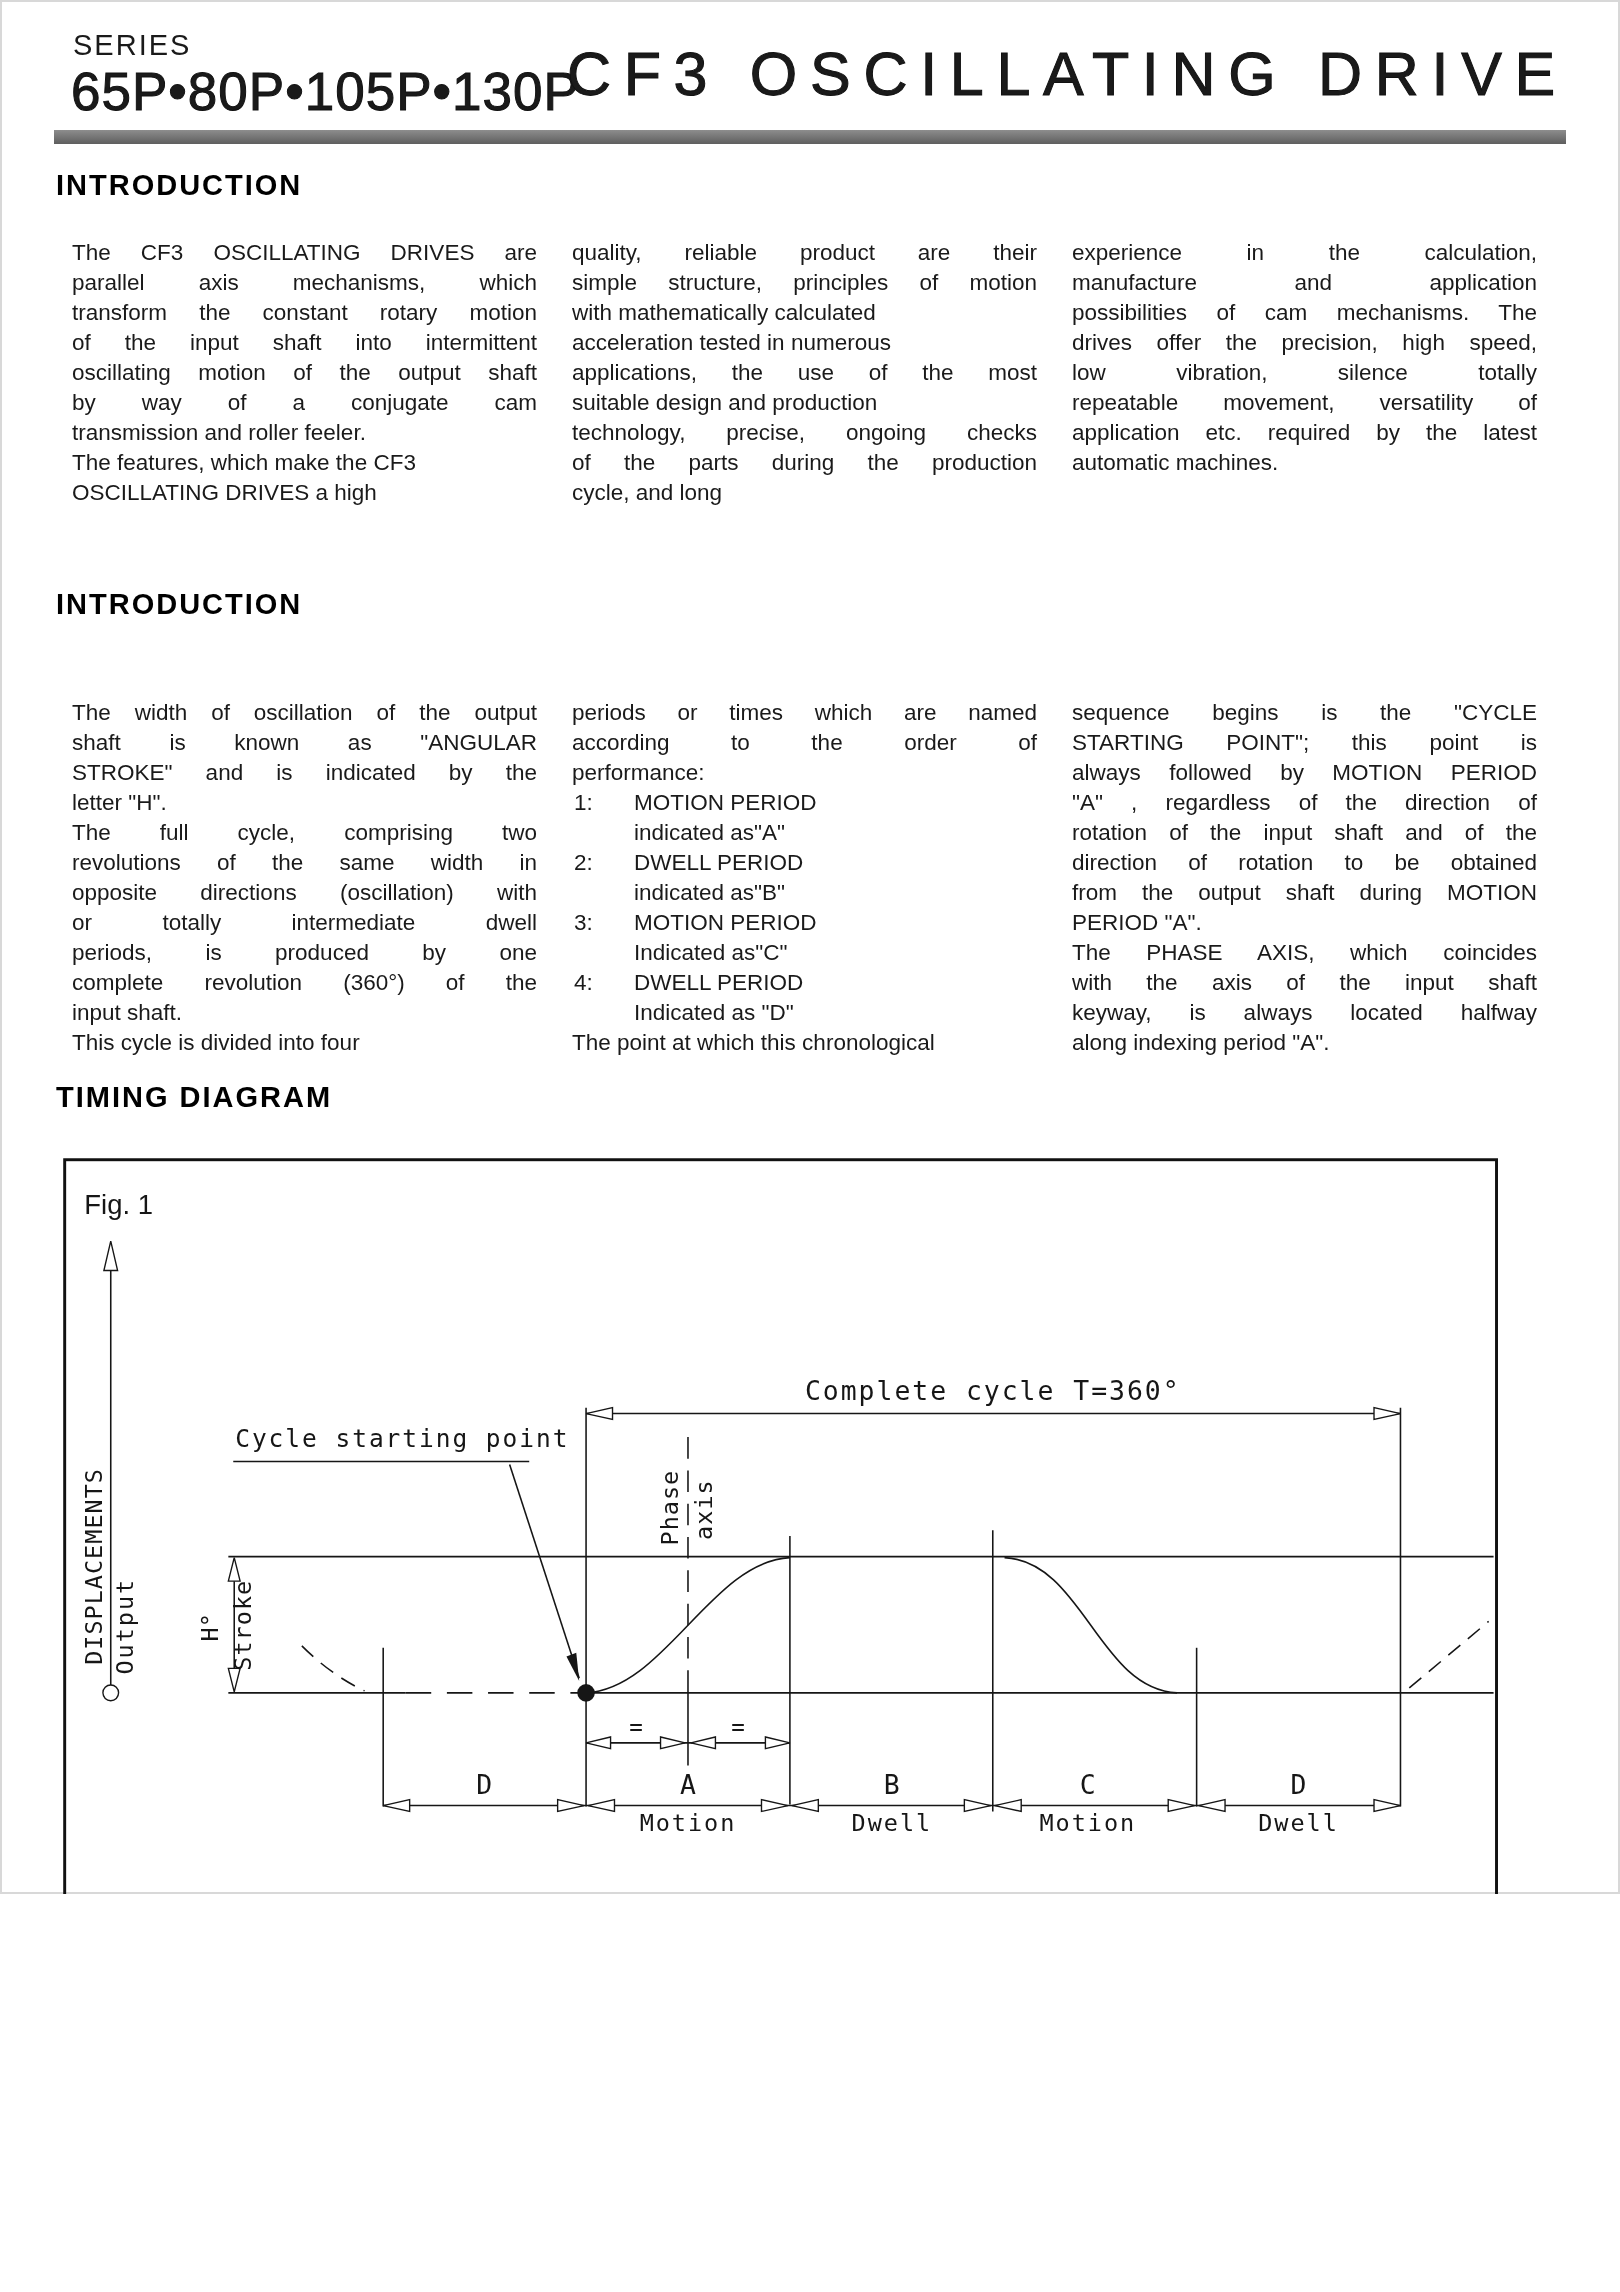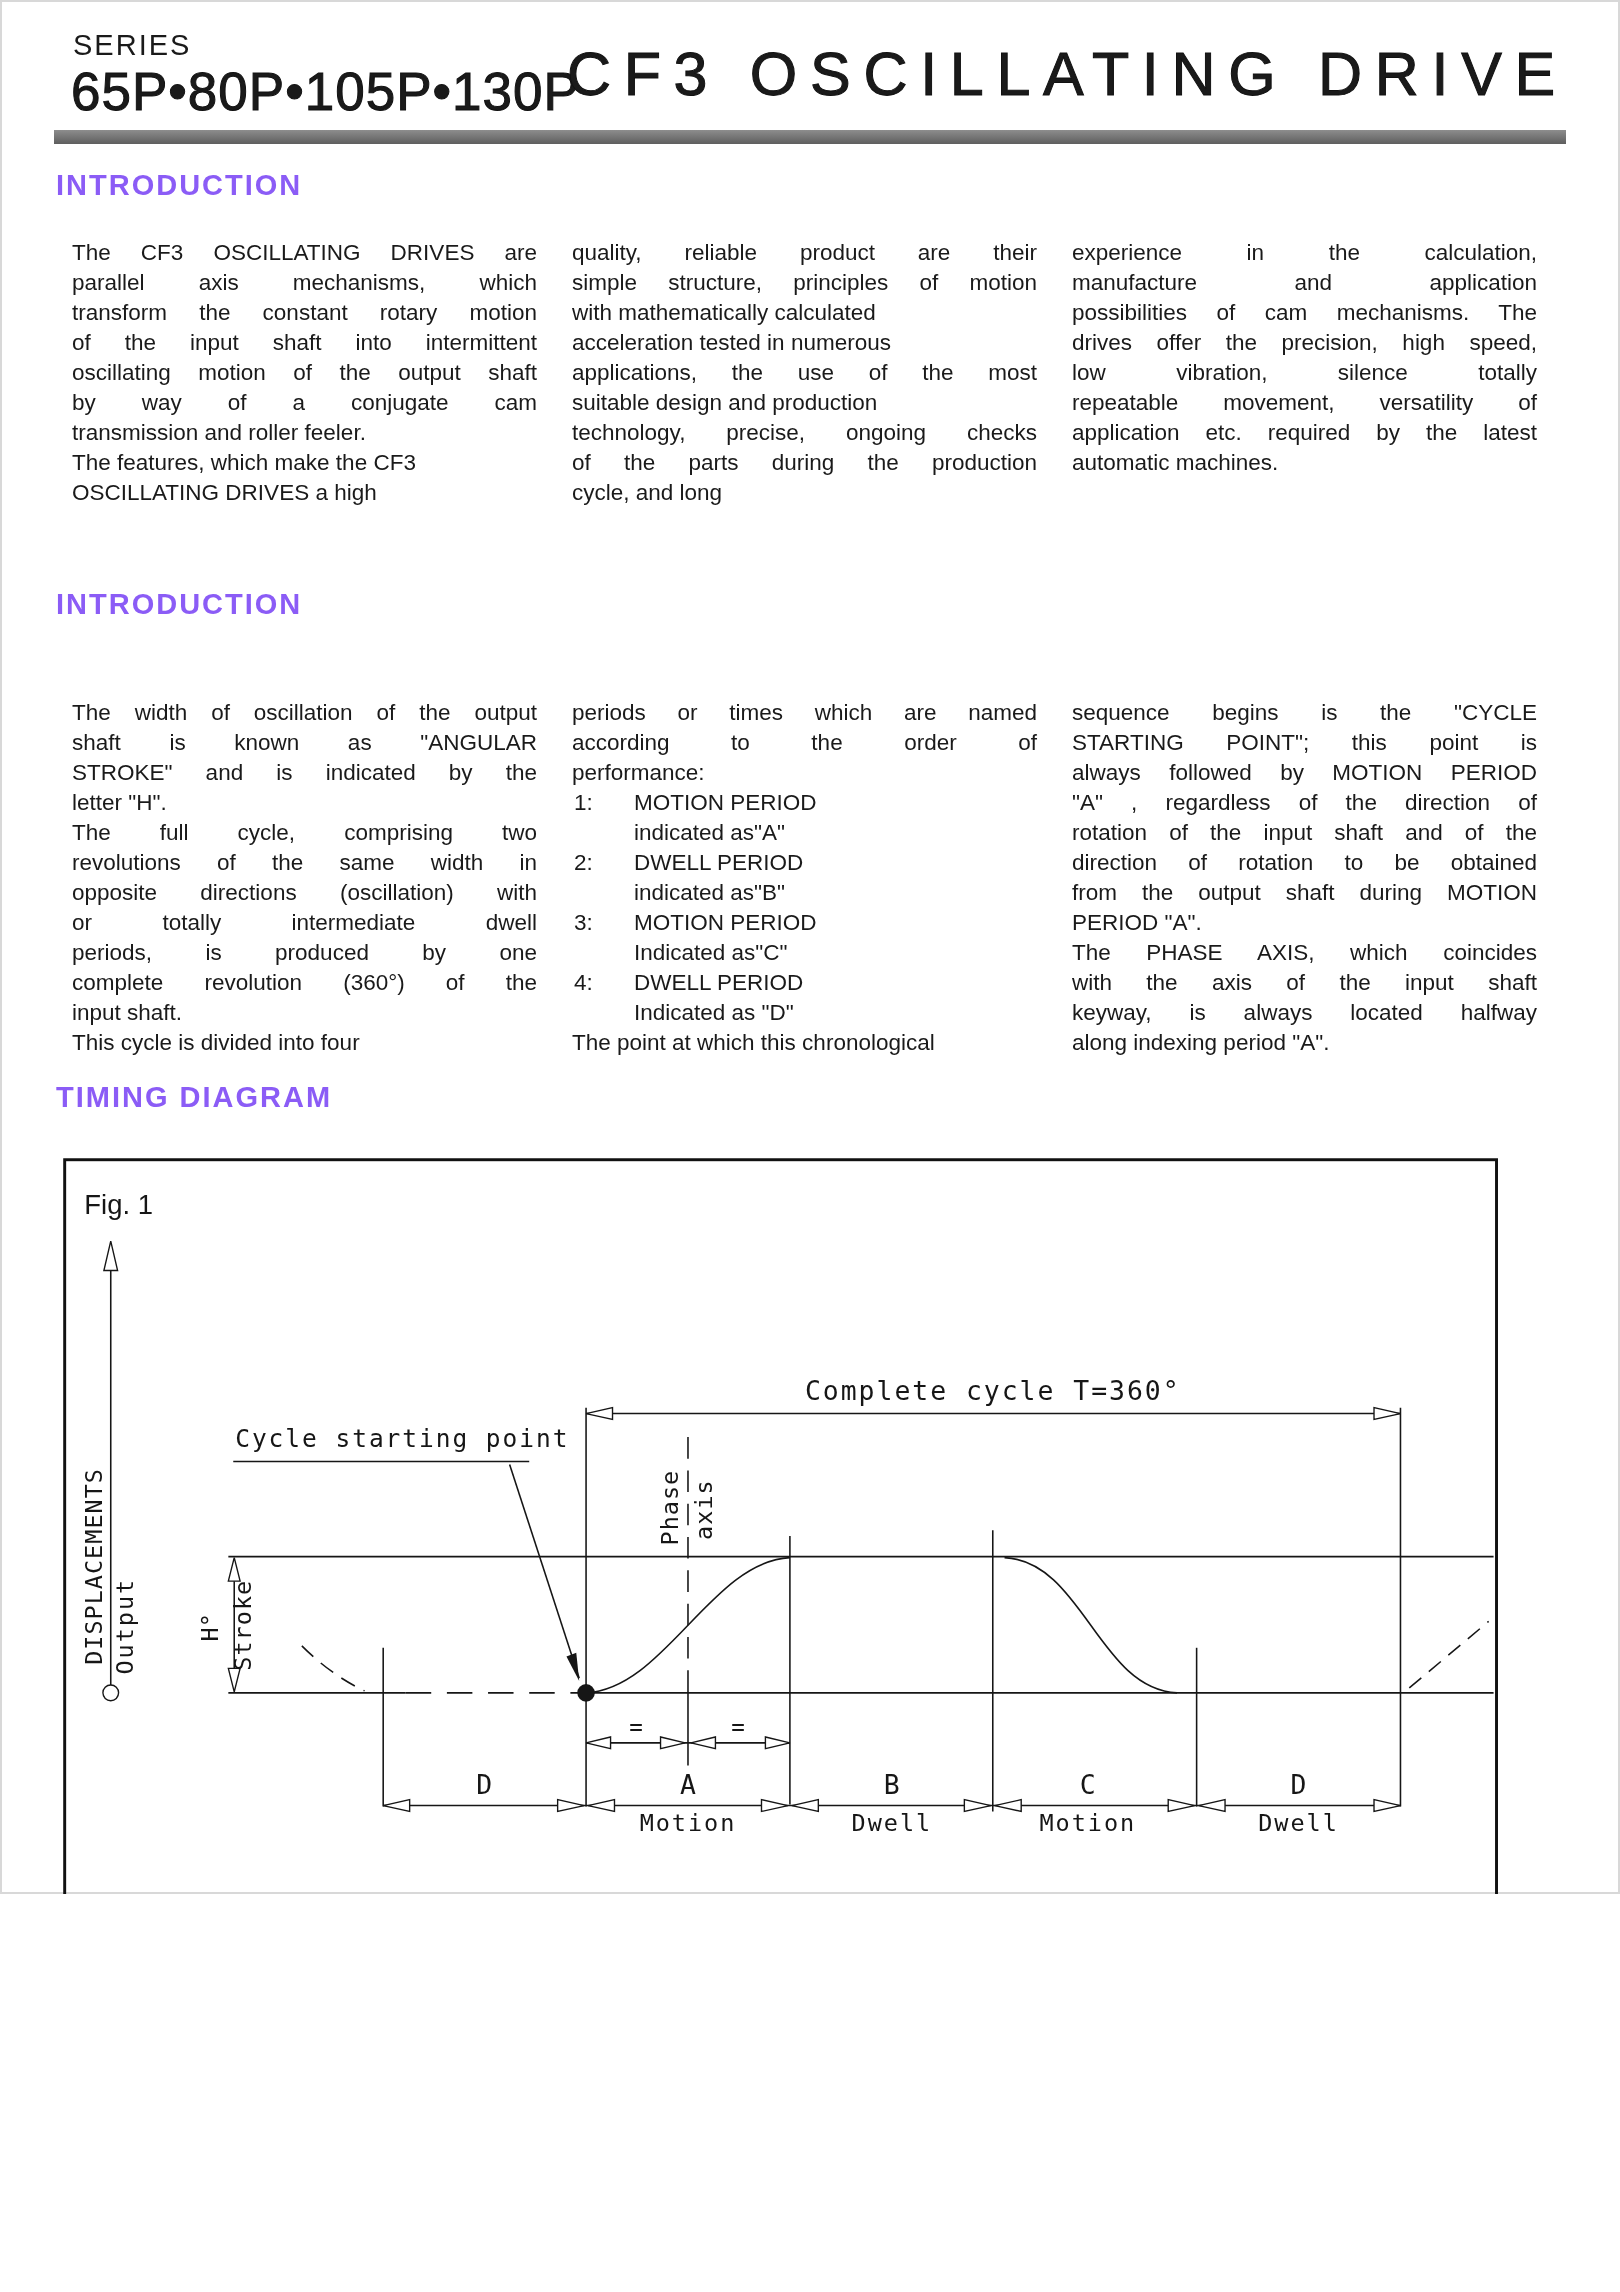--- a/index.html
+++ b/index.html
@@ -5,21 +5,21 @@
   html,body{margin:0;padding:0;background:#fff;}
   #page{position:relative;width:1620px;height:1894px;background:#fff;overflow:hidden;
         font-family:"Liberation Sans",sans-serif;color:#1a1a1a;box-shadow:inset 0 0 0 2px #d8d8d8;}
   .abs{position:absolute;}
   
   #series-label{left:73px;top:29px;font-size:29px;letter-spacing:2px;}
   #series-models{left:71px;top:61px;font-size:53px;letter-spacing:1px;-webkit-text-stroke:1px #111;}
   #doc-title{right:52px;top:39px;font-size:61px;letter-spacing:12.7px;white-space:nowrap;-webkit-text-stroke:1px #111;}
   #top-rule{left:54px;top:130px;width:1512px;height:13.7px;background:linear-gradient(#8d8d8d,#5e5e5e);}
   
-  .sec-head{font-size:29px;font-weight:700;color:#8b5cf6;letter-spacing:2px;}
+  .sec-head{font-size:29px;font-weight:700;color:#000000;letter-spacing:2px;}
   #intro-head{left:56px;top:169px;}
   #desc-head{left:56px;top:588px;}
   #timing-head{left:56px;top:1081px;}
   
   .col{width:465px;font-size:22.5px;line-height:30px;}
   .jline{text-align:justify;text-align-last:justify;white-space:normal;}
   .jline.noj{text-align:left;text-align-last:left;}
   .li{position:relative;padding-left:62px;}
   .li .num{position:absolute;left:2px;}
   .li.sub{padding-left:62px;}

